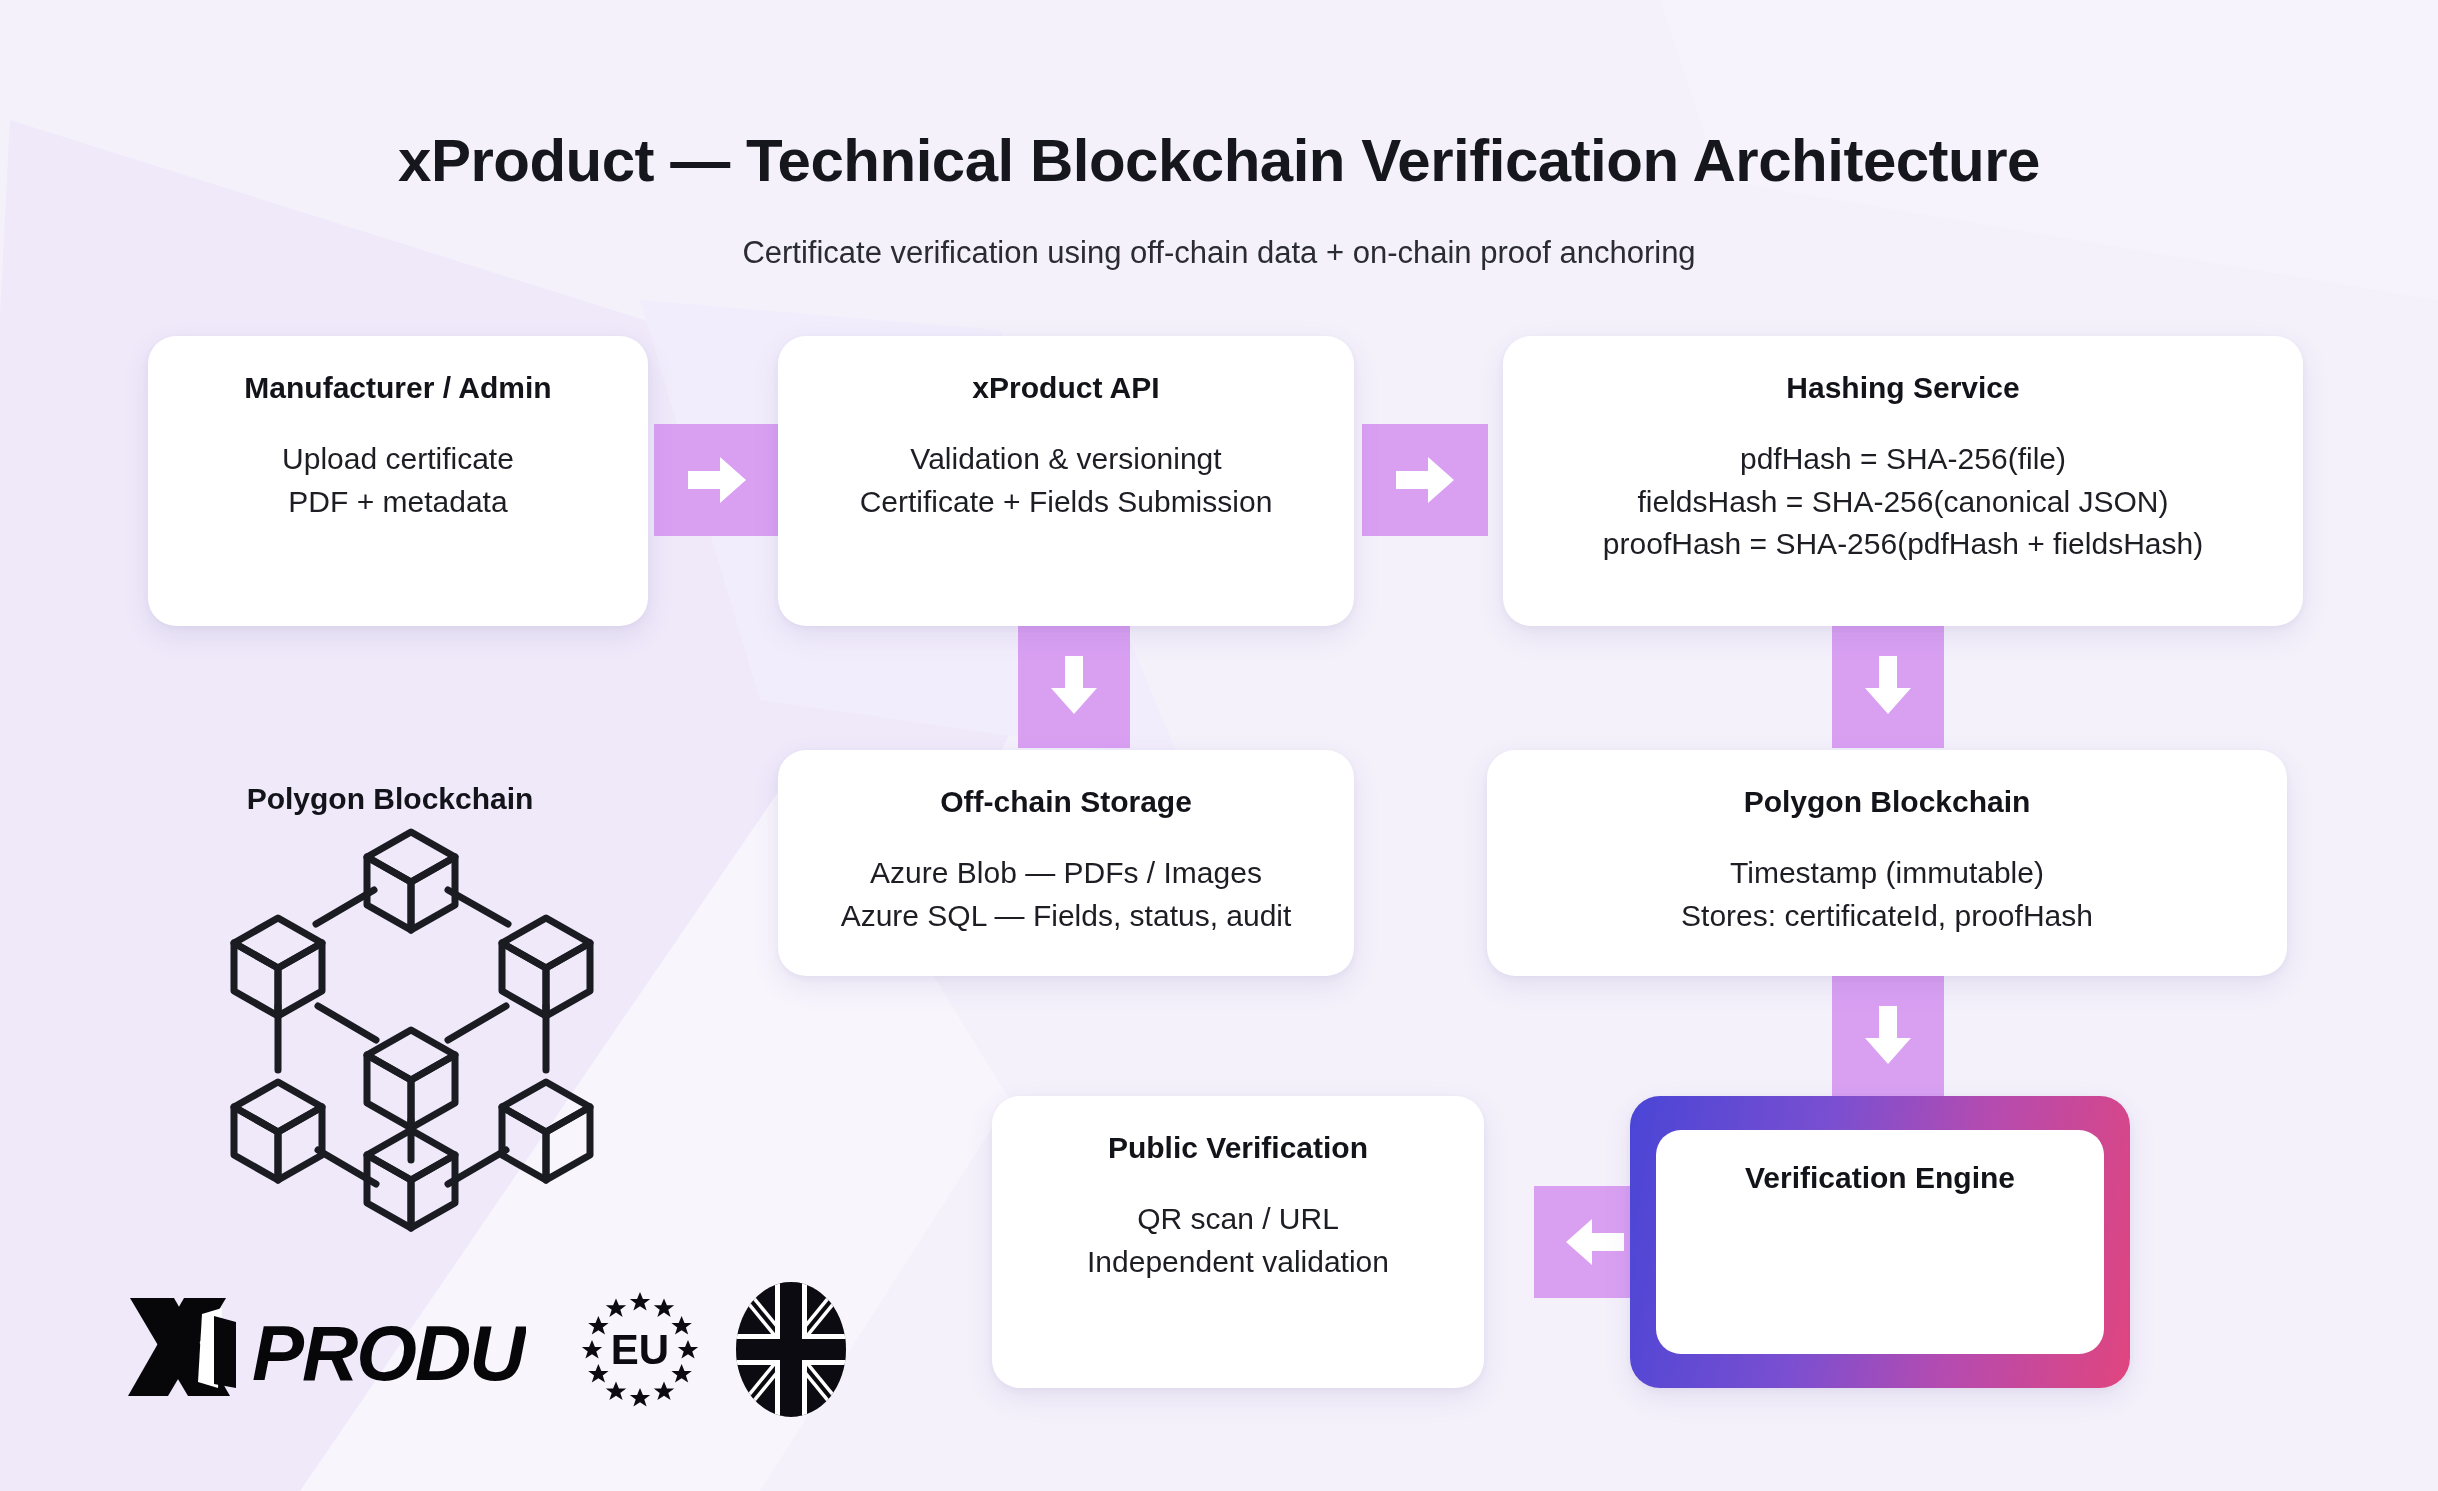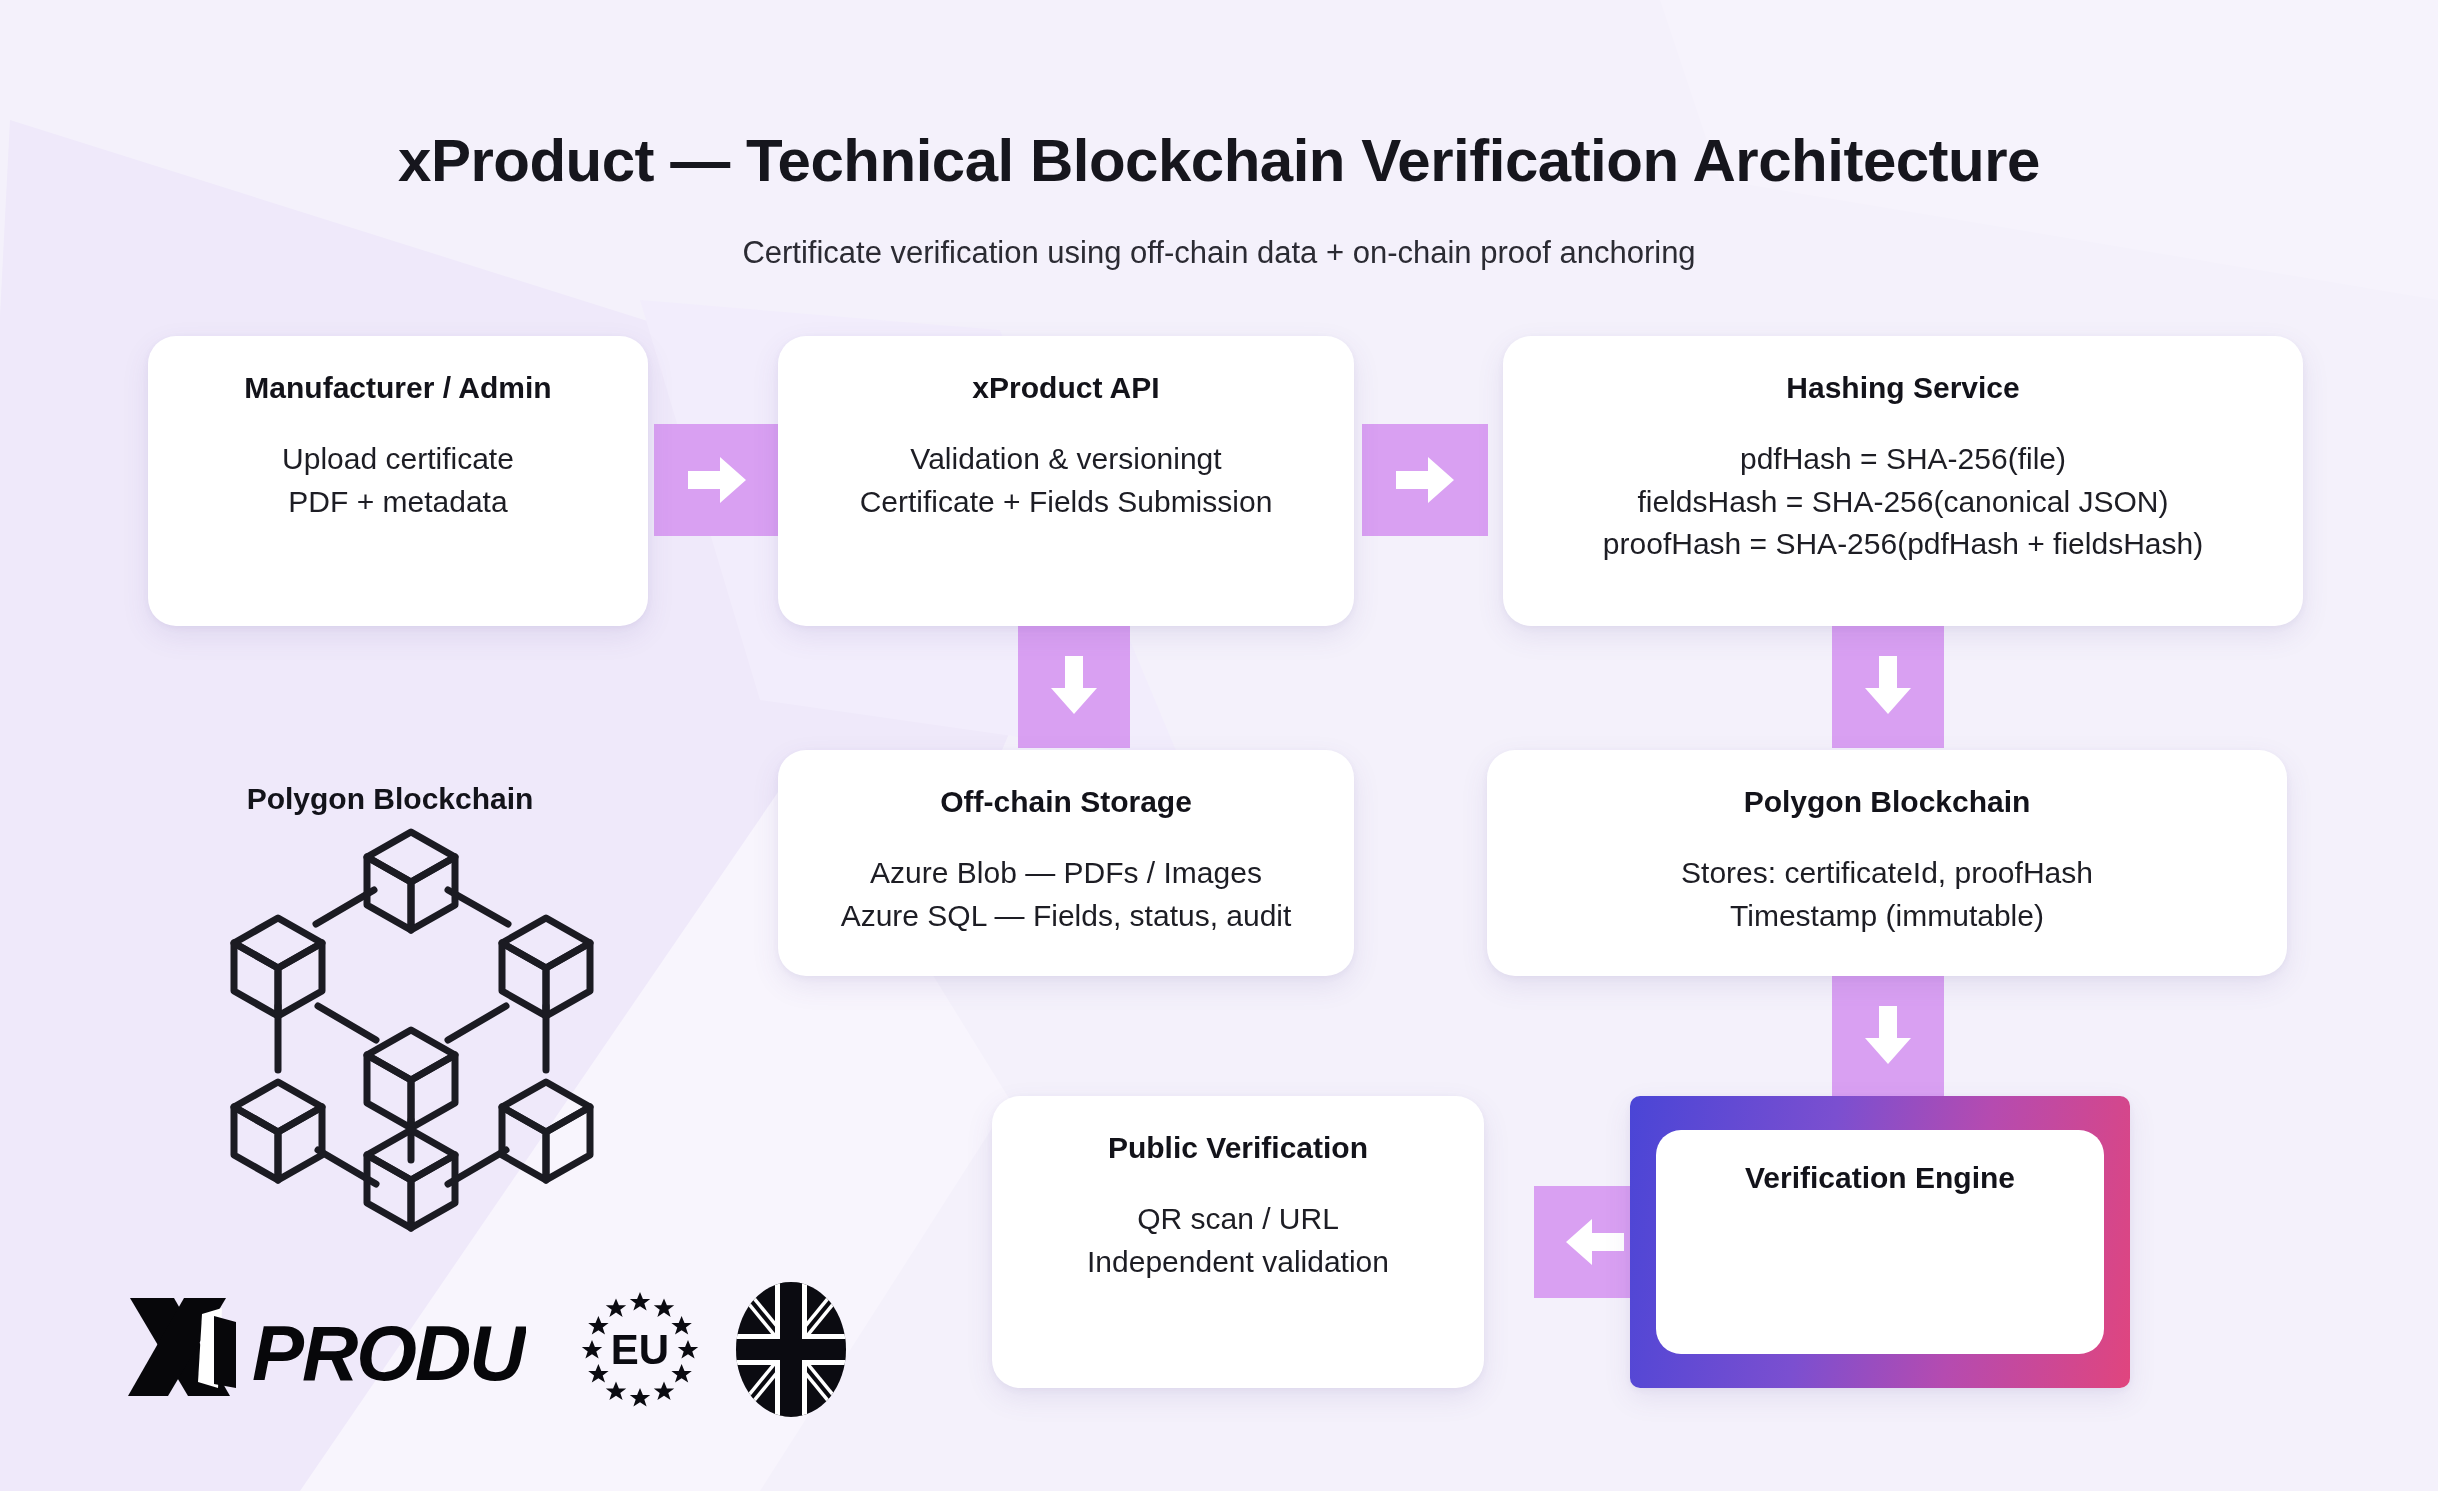--- a/index.html
+++ b/index.html
@@ -45,21 +45,21 @@
   .card-body {
     margin-top:32px;
     font-size:30px; color:#1d1d24; font-weight:400;
     text-align:center; line-height:1.42;
   }
   .card-body .ln { display:block; white-space:nowrap; }
 
   
   .card.gradient {
     background:linear-gradient(100deg,#4a45d6 0%,#7b4fd0 38%,#b54bb0 66%,#e0457e 100%);
-    border-radius:10px;
+    border-radius:30px;
   }
   .card.gradient > .inner {
     background:#fff; border-radius:25px; width:100%; height:100%;
     display:flex; flex-direction:column; align-items:center;
     padding:30px 26px;
   }
 
   
   .conn {
     position:absolute; z-index:2;
@@ -152,22 +152,22 @@
     <div class="card-title">Off-chain Storage</div>
     <div class="card-body">
       <span class="ln">Azure Blob — PDFs / Images</span>
       <span class="ln">Azure SQL — Fields, status, audit</span>
     </div>
   </div>
 
   <div class="card" style="left:1487px; top:750px; width:800px; height:226px; justify-content:flex-start;">
     <div class="card-title">Polygon Blockchain</div>
     <div class="card-body">
+      <span class="ln">Timestamp (immutable)</span>
       <span class="ln">Stores: certificateId, proofHash</span>
-      <span class="ln">Timestamp (immutable)</span>
     </div>
   </div>
 
   <div class="conn" style="left:1832px; top:972px; width:112px; height:126px;">
     <svg width="52" height="62" viewBox="0 0 52 62">
       <path d="M17 2 H35 V34 H49 L26 60 L3 34 H17 Z" fill="#ffffff"></path>
     </svg>
   </div>
 
   <div class="card" style="left:992px; top:1096px; width:492px; height:292px; justify-content:flex-start;">

